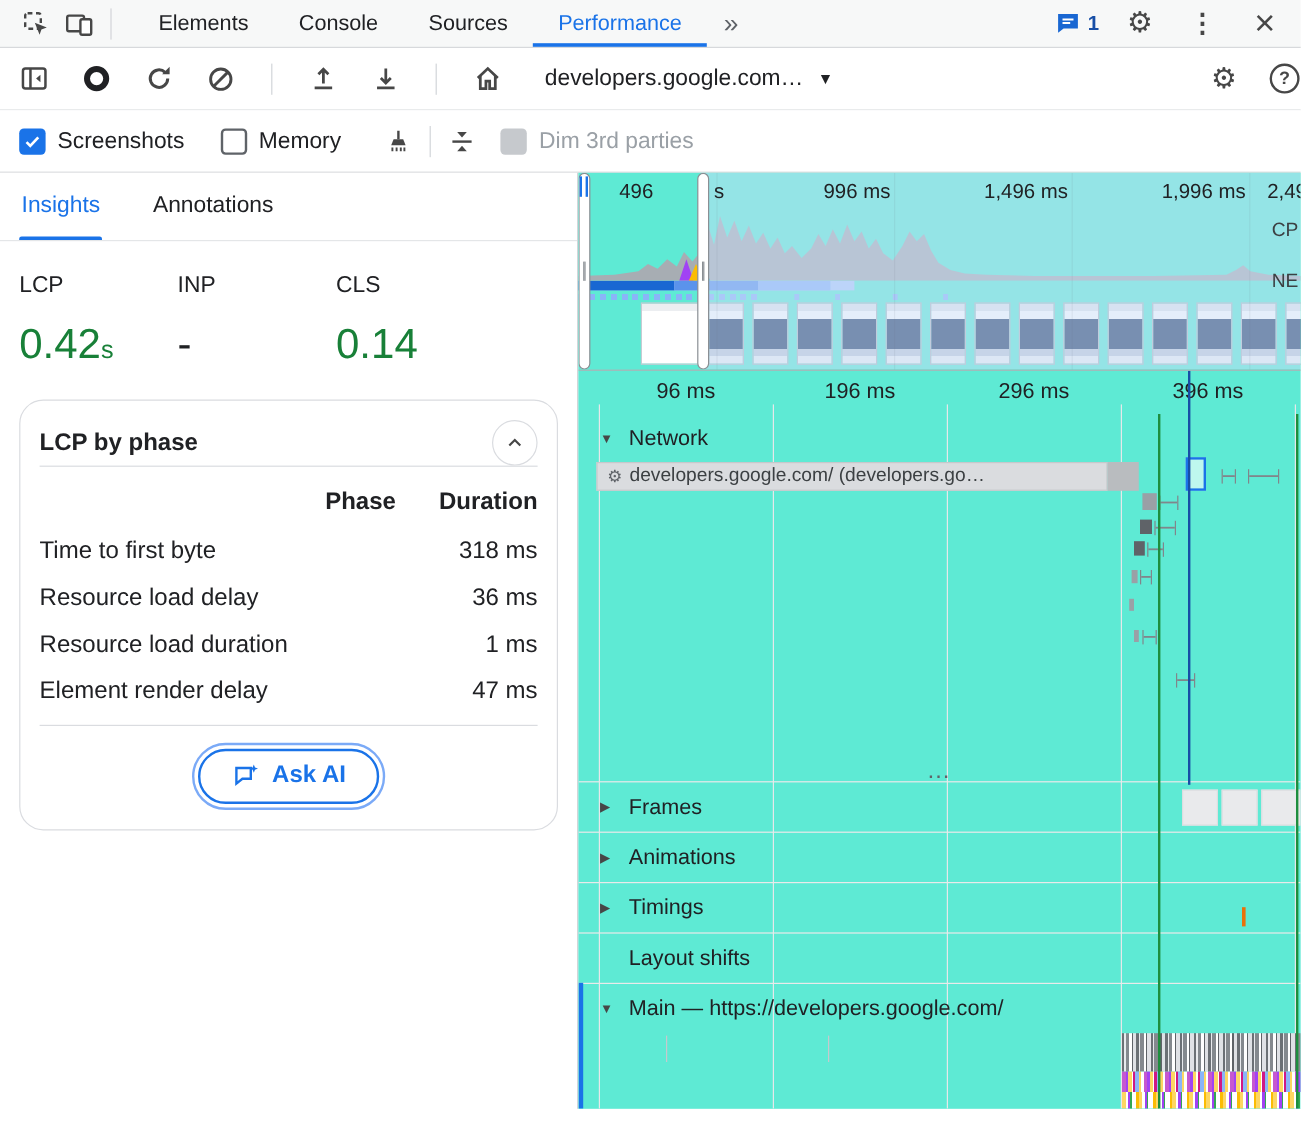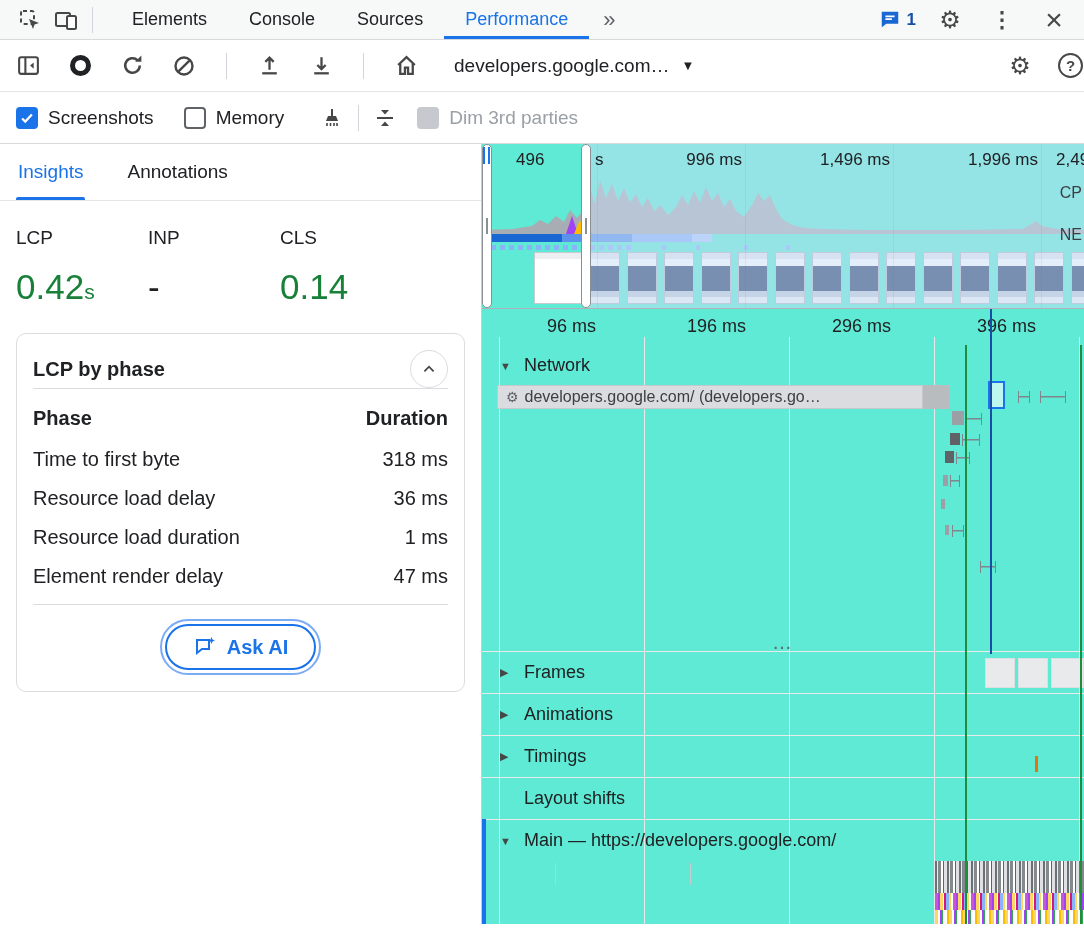--- a/index.html
+++ b/index.html
@@ -44,34 +44,34 @@
 .side-tabs{height:57px;border-bottom:1px solid #e4e6e8;display:flex;align-items:stretch;padding:0 16px;gap:40px;flex:0 0 auto}
 .side-tab{display:flex;align-items:center;font-size:19px;position:relative;padding:0 2px}
 .side-tab.active{color:#1a73e8}
 .side-tab.active::after{content:"";position:absolute;left:0;right:0;bottom:0;height:3px;background:#1a73e8;border-radius:2px 2px 0 0}
 .metrics{display:flex;padding:26px 16px 24px;flex:0 0 auto}
 .metric{width:132px}
 .metric-name{font-size:19px;margin-bottom:18px}
 .metric-value{font-size:35px}
 .metric-value.good{color:#188038}
 .metric-unit{font-size:21px}
-.card{margin:2px 16px 20px;border:1px solid #dadce0;border-radius:10px;padding:16px}
+.card{margin:2px 16px 20px;border:1px solid #dadce0;border-radius:20px;padding:16px}
 .card-head{display:flex;justify-content:space-between;align-items:flex-start}
 .card-title{font-size:20px;font-weight:bold;padding-top:8px}
 .collapse-btn{width:38px;height:38px;border:1px solid #dadce0;border-radius:50%;background:#fff;display:flex;align-items:center;justify-content:center}
 .card-text{font-size:20px;line-height:1.8;margin:8px 0 16px;max-width:402px}
 .card-link{color:#0b57d0;text-decoration:underline;cursor:pointer}
 .card-hr{border:0;border-top:1px solid #dadce0}
 .phase-table{width:100%;font-size:20px;border-collapse:collapse;margin:8px 0}
-.phase-table th{text-align:left;font-weight:bold;padding:10px 0}
+.phase-table th{text-align:right;font-weight:bold;padding:10px 0}
 .phase-table th:last-child,.phase-table td:last-child{text-align:right}
 .phase-table td{padding:8px 0}
 .askai-wrap{display:flex;justify-content:center;margin-top:14px}
 .askai-ring{border:2px solid #7baaf7;border-radius:34px;padding:3px}
-.askai-btn{display:flex;align-items:center;gap:10px;border:2px solid #1a73e8;border-radius:28px;padding:9px 26px;background:#fff;color:#1a73e8;font-size:20px;font-weight:bold;cursor:pointer}
+.askai-btn{display:flex;gap:10px;border:2px solid #1a73e8;border-radius:28px;padding:9px 26px;background:#fff;color:#1a73e8;font-size:20px;font-weight:bold;cursor:pointer}
 
 
 .timeline{flex:1;position:relative;display:flex;flex-direction:column;overflow:hidden;background:#5eead4}
 
 
 .overview{position:relative;height:165px;border-bottom:1px solid #aeb1b5;overflow:hidden;flex:0 0 auto}
 .ov-label{position:absolute;top:6px;font-size:17px;color:#202124;z-index:4;white-space:nowrap}
 .ov-label.ra{transform:translateX(-100%)}
 .ov-side-label{position:absolute;right:2px;font-size:16px;color:#3c4043;z-index:4}
 .ov-grid{position:absolute;top:0;bottom:0;width:1px;background:rgba(0,0,0,.10);z-index:2}

